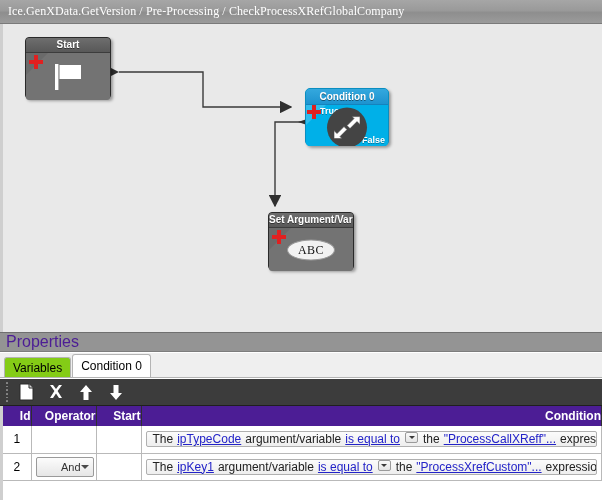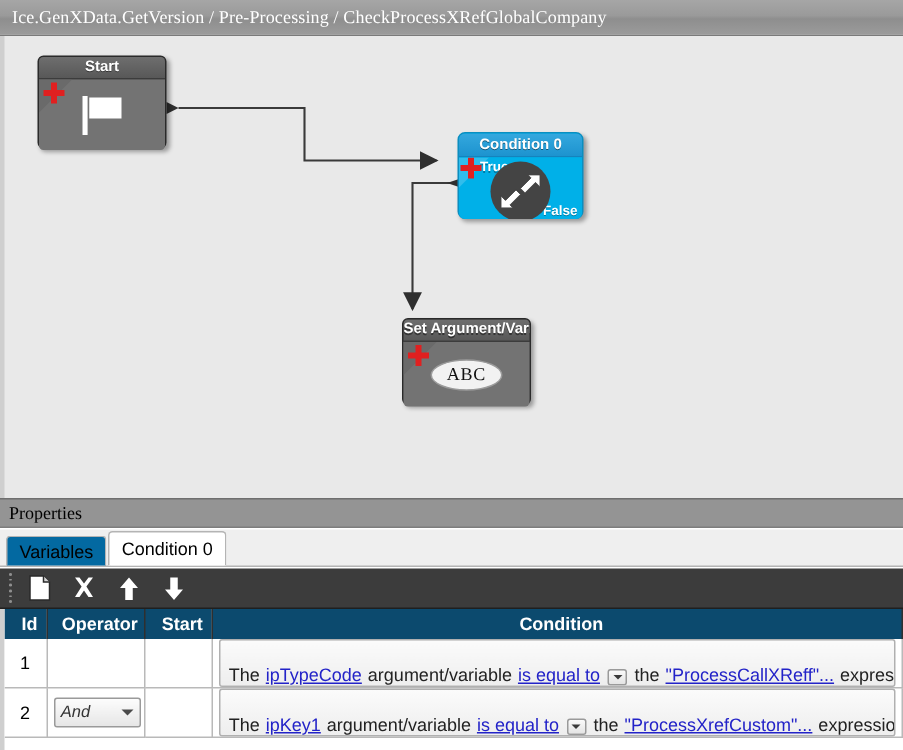--- a/index.html
+++ b/index.html
@@ -193,43 +193,42 @@
     left: 0; top: 332px;
     width: 602px; height: 20px;
     background: #949494;
     border-top: 1px solid #6f6f6f;
     border-bottom: 1px solid #7d7d7d;
     box-sizing: border-box;
     display: flex;
     align-items: center;
   }
   .props-bar-title {
-    color: #000000;
-    font-size: 12px;
+    color: #4c1d95;
+    font-size: 16px;
     padding-left: 6px;
-    font-family: Liberation Serif, serif;
   }
 
   .tab-strip {
     position: absolute;
     left: 0; top: 353px;
     width: 602px; height: 25px;
     background: #efefef;
     box-sizing: border-box;
     display: flex;
     align-items: flex-end;
     border-bottom: 1px solid #b4b4b4;
   }
   .tab {
     height: 20px;
     line-height: 20px;
     padding: 0 8px;
     font-size: 12px;
     color: #000;
-    background: #0369a1;
+    background: #84cc16;
     border: 1px solid #b4b4b4;
     border-bottom: none;
     border-radius: 3px 3px 0 0;
     margin-left: 4px;
     box-sizing: border-box;
     white-space: nowrap;
   }
   .tab.active {
     background: #ffffff;
     height: 23px;
@@ -276,25 +275,25 @@
     border-left: 3px solid #cfcfcf;
     box-sizing: border-box;
     overflow: hidden;
   }
   table.cond-table {
     border-collapse: collapse;
     width: 100%;
     table-layout: fixed;
   }
   table.cond-table th {
-    background: #0c4a6e;
+    background: #4c1d95;
     color: #ffffff;
     font-size: 12px;
     font-weight: bold;
-    text-align: center;
+    text-align: right;
     padding: 3px 0 3px 6px;
     height: 19px;
     border-right: 1px solid #2f2f2f;
     box-sizing: border-box;
   }
   table.cond-table td {
     border-right: 1px solid #b9b9b9;
     border-bottom: 1px solid #b9b9b9;
     height: 27px;
     font-size: 12px;
@@ -304,45 +303,44 @@
     vertical-align: middle;
   }
   td.id-cell { text-align: center; padding: 0; }
   .col-id      { width: 28px; }
   .col-operator{ width: 65px; }
   .col-prefix  { width: 45px; }
 
   .combo {
     display: inline-flex;
     align-items: center;
-    justify-content: space-between;
+    justify-content: flex-end;
     width: 58px;
     height: 20px;
     background: linear-gradient(to bottom, #fcfcfc, #e6e6e6);
     border: 1px solid #9a9a9a;
     border-radius: 2px;
     font-size: 11px;
     padding: 0 2px 0 4px;
     box-sizing: border-box;
     color: #333;
-    font-style: italic;
   }
   .combo .caret {
     width: 0; height: 0;
     border-left: 4px solid transparent;
     border-right: 4px solid transparent;
     border-top: 4px solid #4a4a4a;
     margin-right: 2px;
   }
 
   .expr-box {
     display: flex;
-    align-items: flex-end;
+    align-items: flex-start;
     gap: 4px;
-    height: 32px;
+    height: 16px;
     background: linear-gradient(to bottom, #fbfbfb, #eeeeee);
     border: 1px solid #b0b0b0;
     border-radius: 2px;
     padding: 0 6px;
     box-sizing: border-box;
     font-size: 12px;
     color: #222;
     white-space: nowrap;
     overflow: hidden;
   }

